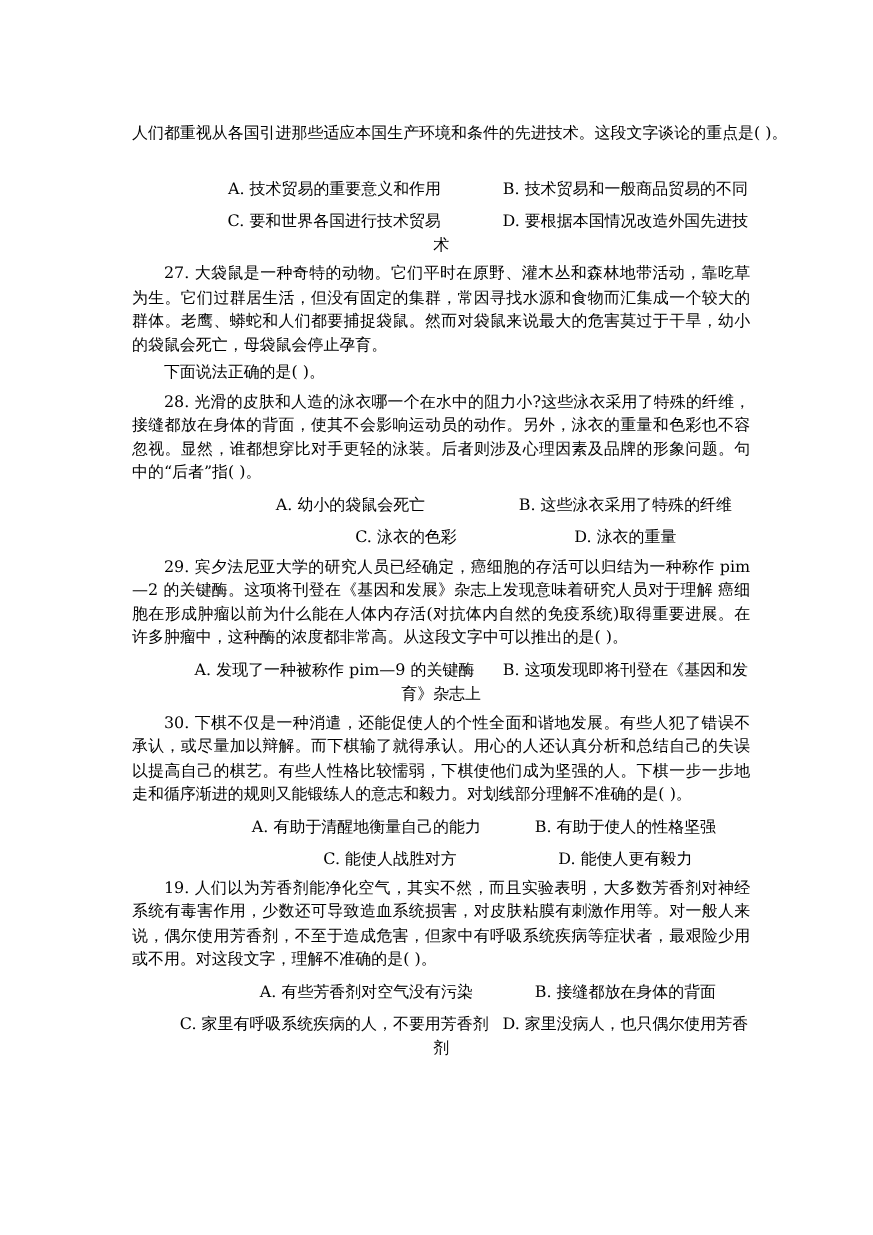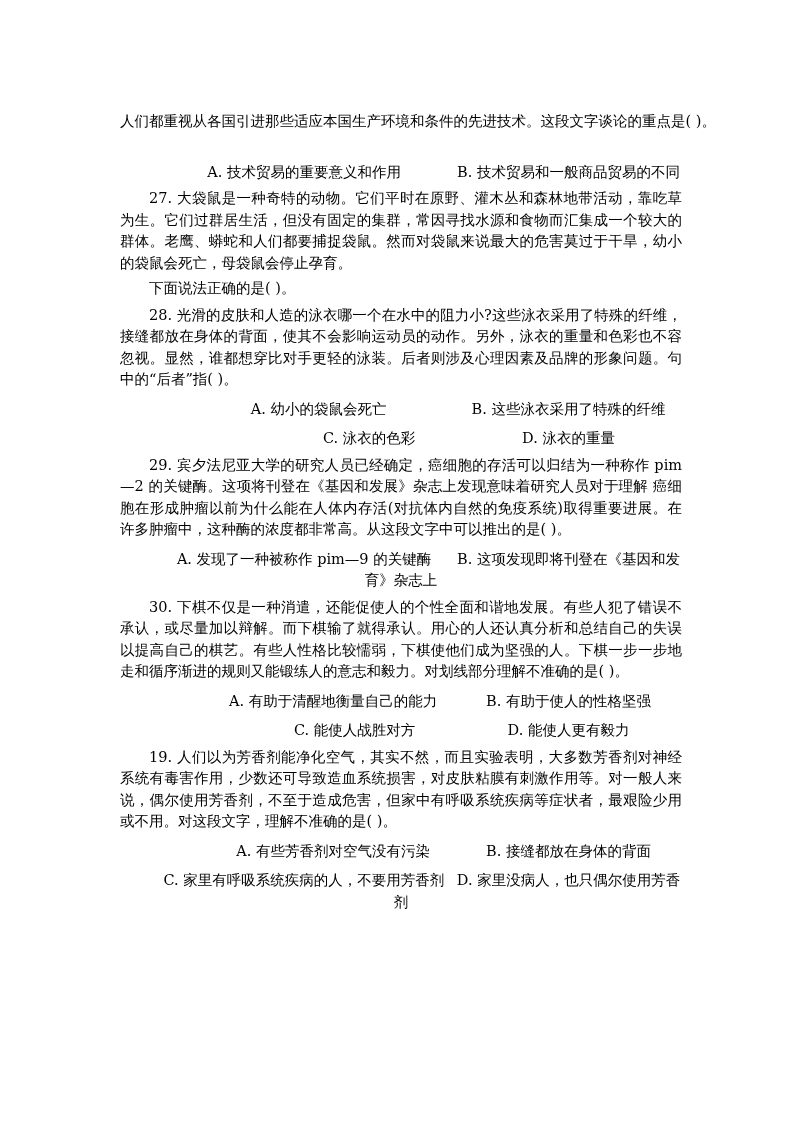--- a/index.html
+++ b/index.html
@@ -52,20 +52,23 @@
 <body>
 
 <div class="page">
 
   <section class="question" style="margin-top:0;">
     <p class="intro-stem">人们都重视从各国引进那些适应本国生产环境和条件的先进技术。这段文字谈论的重点是( )。</p>
     <div class="options intro-options">
       <div class="opt-row">
         <span class="opt opt-first"><span class="olabel">A.</span> <span>技术贸易的重要意义和作用</span></span><span class="opt"><span class="olabel">B.</span> <span>技术贸易和一般商品贸易的不同</span></span>
       </div>
+      <div class="opt-row">
+        <span class="opt opt-first"><span class="olabel">C.</span> <span>要和世界各国进行技术贸易</span></span><span class="opt"><span class="olabel">D.</span> <span>要根据本国情况改造外国先进技术</span></span>
+      </div>
     </div>
   </section>
 
   <section class="question">
     <p class="stem"><span class="qnum">27.</span> <span>大袋鼠是一种奇特的动物。它们平时在原野、灌木丛和森林地带活动，靠吃草为生。它们过群居生活，但没有固定的集群，常因寻找水源和食物而汇集成一个较大的 群体。老鹰、蟒蛇和人们都要捕捉袋鼠。然而对袋鼠来说最大的危害莫过于干旱，幼小的袋鼠会死亡，母袋鼠会停止孕育。</span></p>
     <p class="prompt">下面说法正确的是( )。</p>
   </section>
 
   <section class="question">
     <p class="stem"><span class="qnum">28.</span> <span>光滑的皮肤和人造的泳衣哪一个在水中的阻力小?这些泳衣采用了特殊的纤维，接缝都放在身体的背面，使其不会影响运动员的动作。另外，泳衣的重量和色彩也不容忽视。显然，谁都想穿比对手更轻的泳装。后者则涉及心理因素及品牌的形象问题。句中的“后者”指( )。</span></p>

